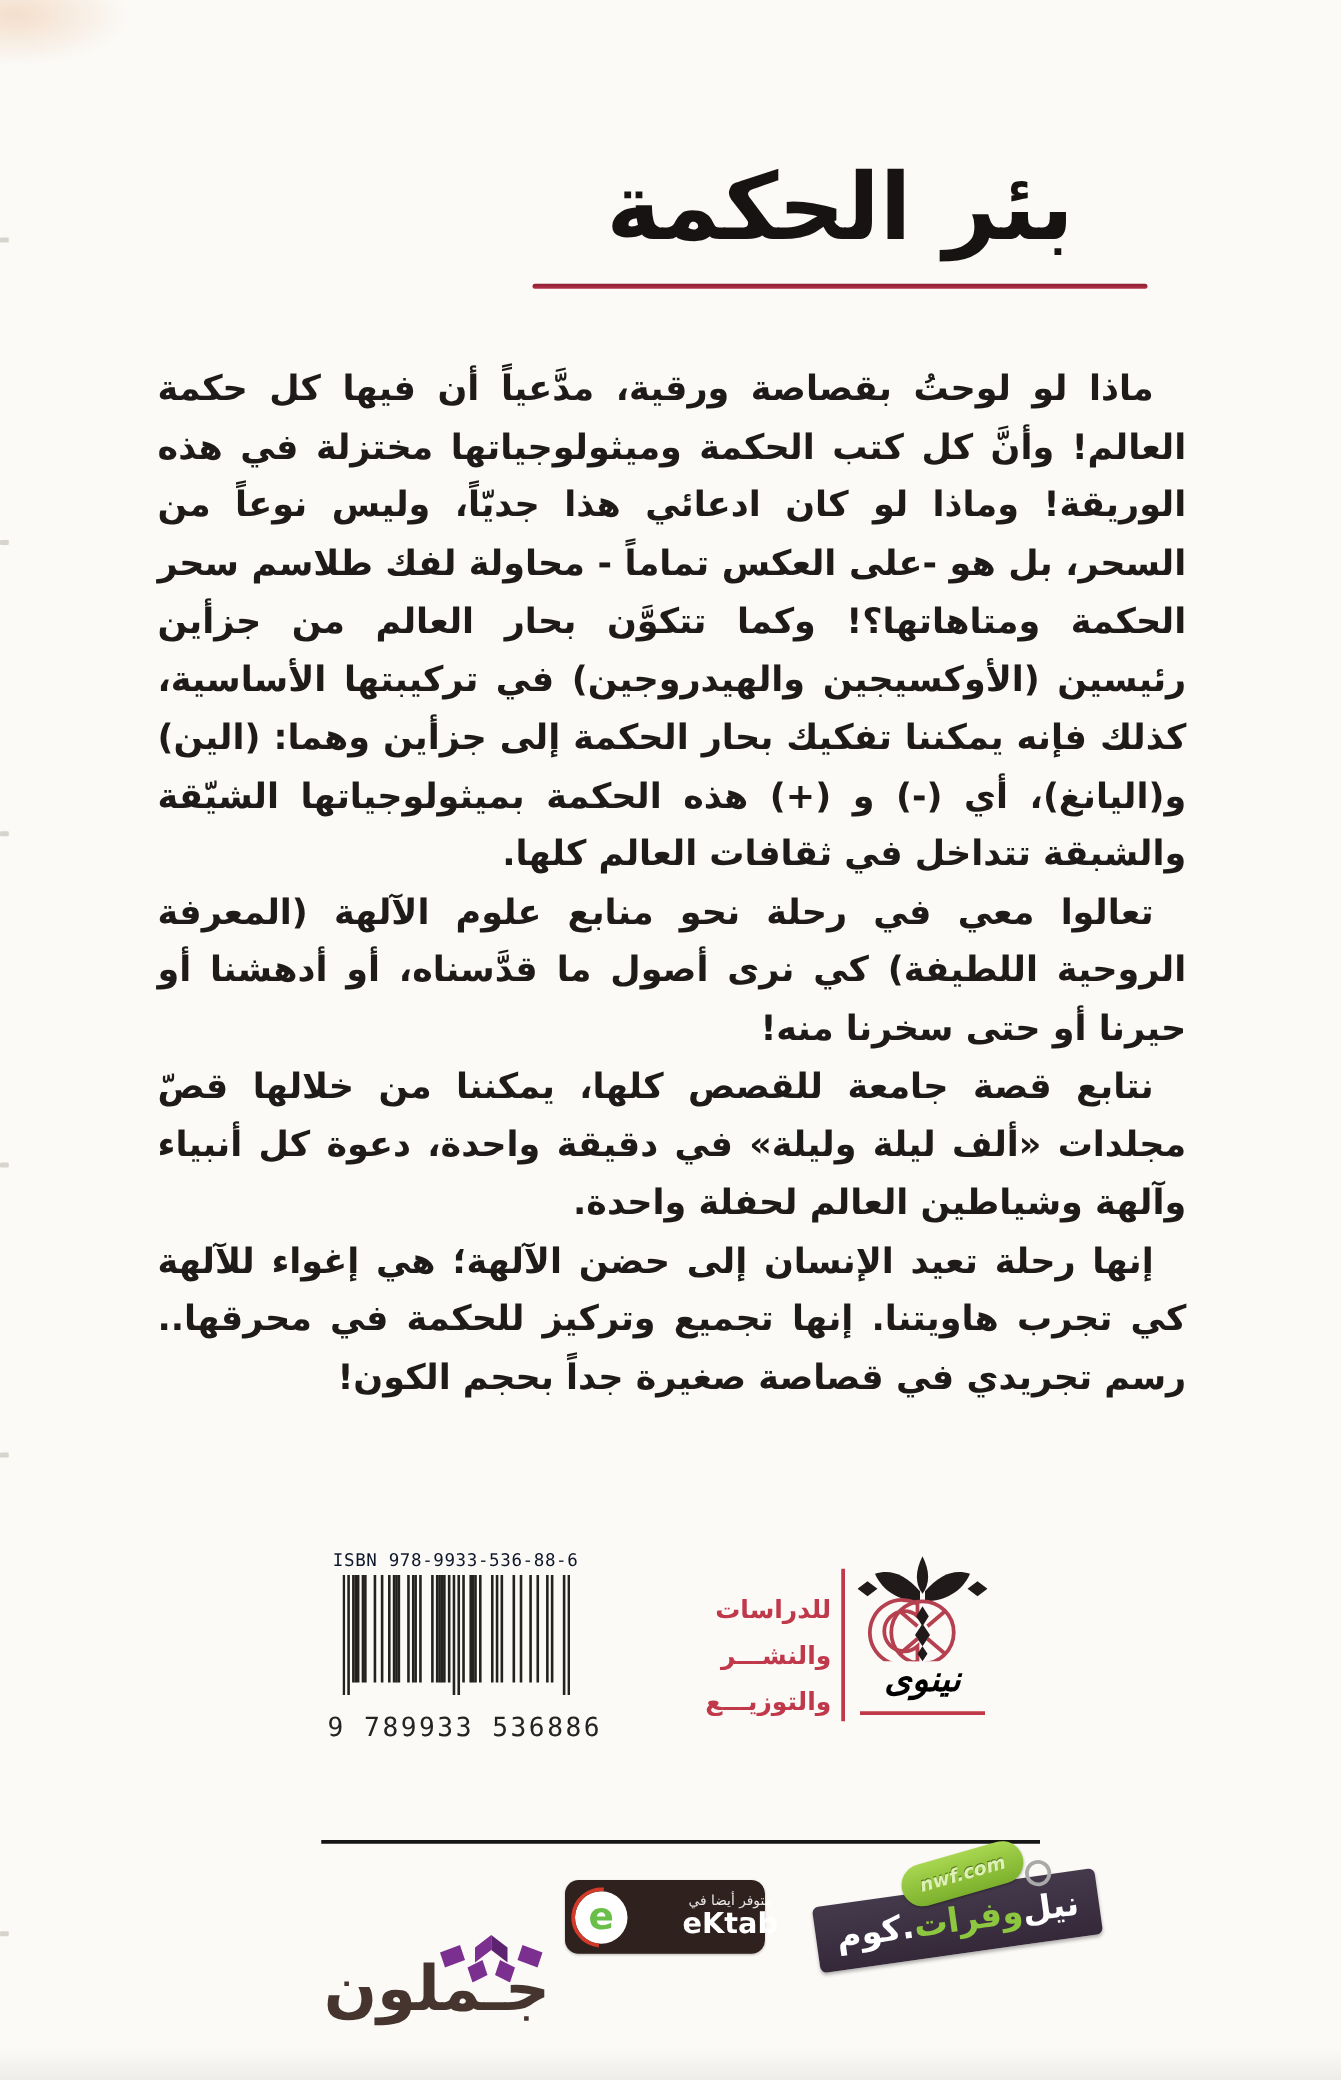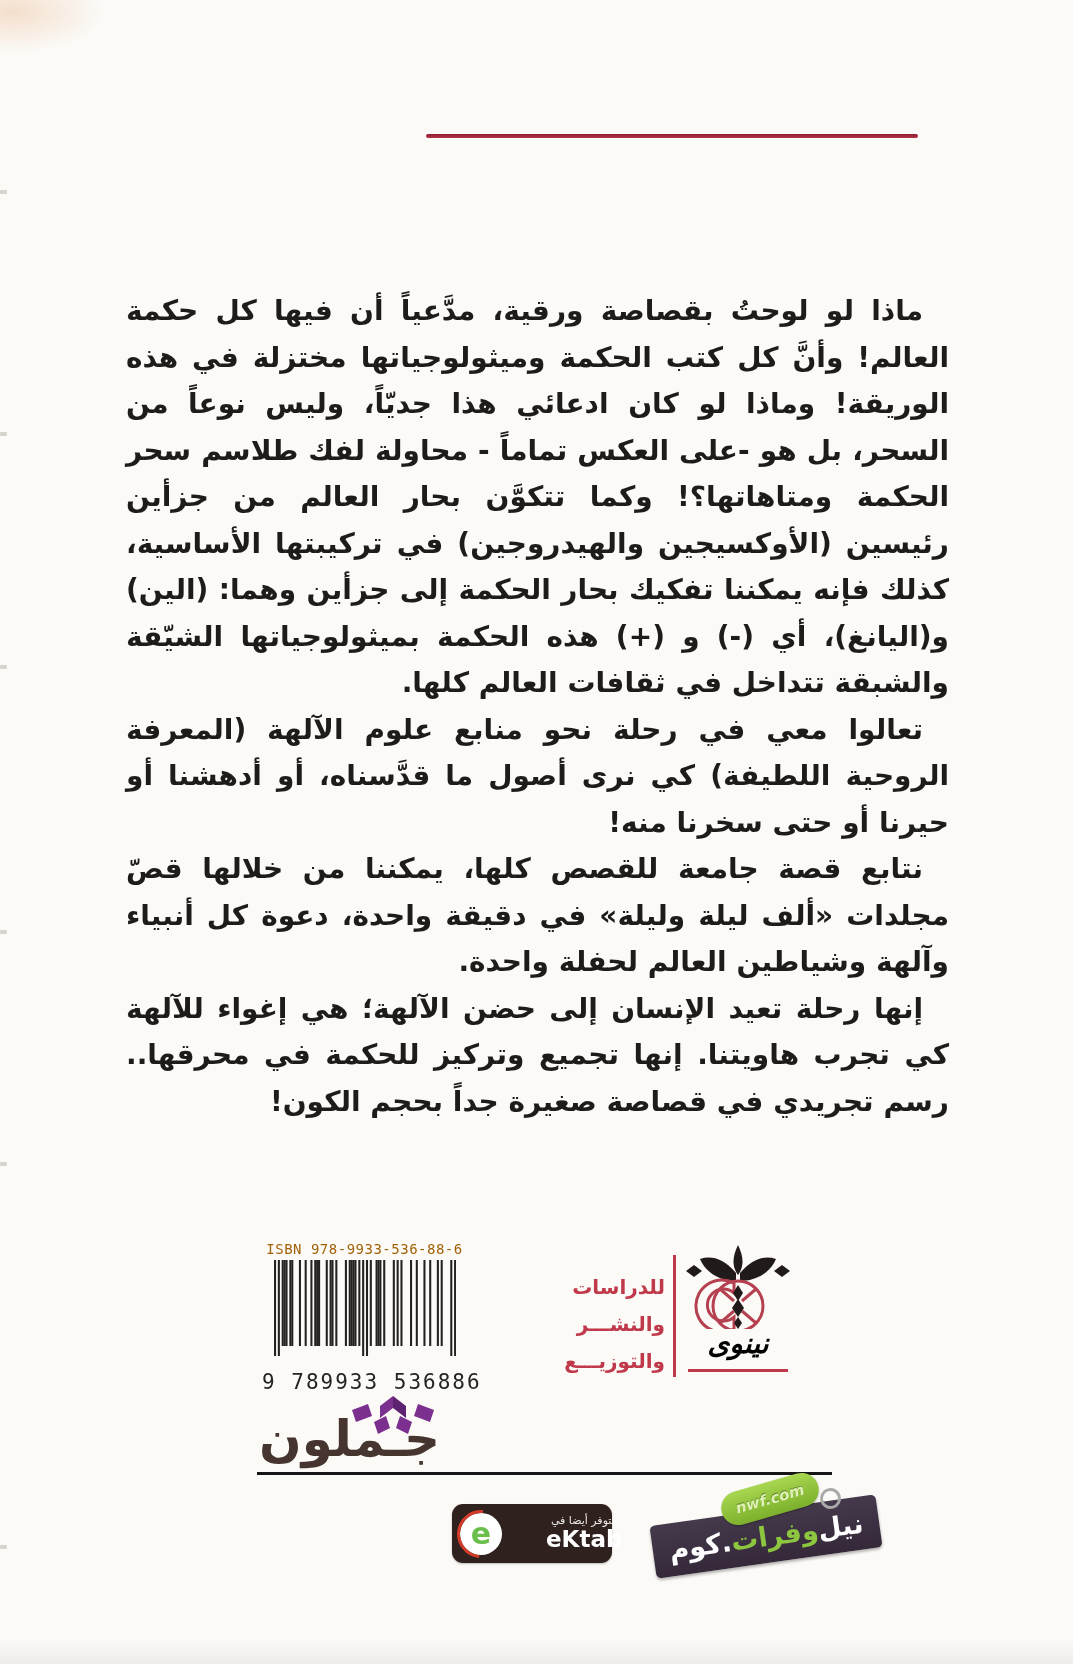--- a/index.html
+++ b/index.html
@@ -47,21 +47,21 @@
     font-size:28px;line-height:46.5px;font-weight:bold;color:#201b1b;
   }
   .blurb p{margin:0;text-indent:26px;}
   
   .barcode-block{
     position:absolute;left:262px;top:1241px;width:205px;
     text-align:center;
   }
   .isbn-label{
     font-family:"DejaVu Sans Mono",monospace;
-    font-size:14px;letter-spacing:.5px;color:#a16207;
+    font-size:14px;letter-spacing:.5px;color:#0f172a;
     white-space:nowrap;
   }
   .barcode-svg{display:block;margin:3px auto 0;}
   .barcode-digits{
     font-family:"DejaVu Sans Mono",monospace;
     font-size:21px;letter-spacing:2px;color:#242424;margin-top:14px;
     white-space:nowrap;
   }
   
   .publisher-block{
@@ -82,21 +82,21 @@
   .pub-tagline{
     position:absolute;right:133px;top:26px;width:118px;
     text-align:right;color:#c0394b;font-weight:bold;
     font-size:20px;line-height:37px;white-space:nowrap;
   }
   
   .colophon-divider{
     position:absolute;left:257px;top:1472px;width:575px;height:3px;background:#161616;
   }
   
-  .jamalon{position:absolute;left:252px;top:1394px;width:210px;height:95px;}
+  .jamalon{position:absolute;left:252px;top:1546px;width:210px;height:95px;}
   .jamalon-crown{position:absolute;left:98px;top:0;width:86px;height:40px;}
   .jamalon-word{
     position:absolute;left:0;top:18px;width:195px;
     direction:rtl;text-align:center;
     font-size:50px;font-weight:bold;color:#46352e;line-height:1.1;
   }
   
   .ektab{
     position:absolute;left:452px;top:1504px;width:160px;height:59px;
     background:#2f211d;border-radius:11px;
@@ -148,20 +148,21 @@
 
 <div class="smudge-topleft"></div>
 <div class="edge-mark" style="top:190px"></div>
 <div class="edge-mark" style="top:432px"></div>
 <div class="edge-mark" style="top:665px"></div>
 <div class="edge-mark" style="top:930px"></div>
 <div class="edge-mark" style="top:1162px"></div>
 <div class="edge-mark" style="top:1545px"></div>
 
 <div class="title-wrap">
+  <h1 class="book-title">بئر الحكمة</h1>
   <div class="title-rule"></div>
 </div>
 
 <div class="blurb">
   <p>ماذا لو لوحتُ بقصاصة ورقية، مدَّعياً أن فيها كل حكمة العالم! وأنَّ كل كتب الحكمة وميثولوجياتها مختزلة في هذه الوريقة! وماذا لو كان ادعائي هذا جديّاً، وليس نوعاً من السحر، بل هو -على العكس تماماً - محاولة لفك طلاسم سحر الحكمة ومتاهاتها؟! وكما تتكوَّن بحار العالم من جزأين رئيسين (الأوكسيجين والهيدروجين) في تركيبتها الأساسية، كذلك فإنه يمكننا تفكيك بحار الحكمة إلى جزأين وهما: (الين) و(اليانغ)، أي (-) و (+) هذه الحكمة بميثولوجياتها الشيّقة والشبقة تتداخل في ثقافات العالم كلها.</p>
   <p>تعالوا معي في رحلة نحو منابع علوم الآلهة (المعرفة الروحية اللطيفة) كي نرى أصول ما قدَّسناه، أو أدهشنا أو حيرنا أو حتى سخرنا منه!</p>
   <p>نتابع قصة جامعة للقصص كلها، يمكننا من خلالها قصّ مجلدات «ألف ليلة وليلة» في دقيقة واحدة، دعوة كل أنبياء وآلهة وشياطين العالم لحفلة واحدة.</p>
   <p>إنها رحلة تعيد الإنسان إلى حضن الآلهة؛ هي إغواء للآلهة كي تجرب هاويتنا. إنها تجميع وتركيز للحكمة في محرقها.. رسم تجريدي في قصاصة صغيرة جداً بحجم الكون!</p>
 </div>
 

